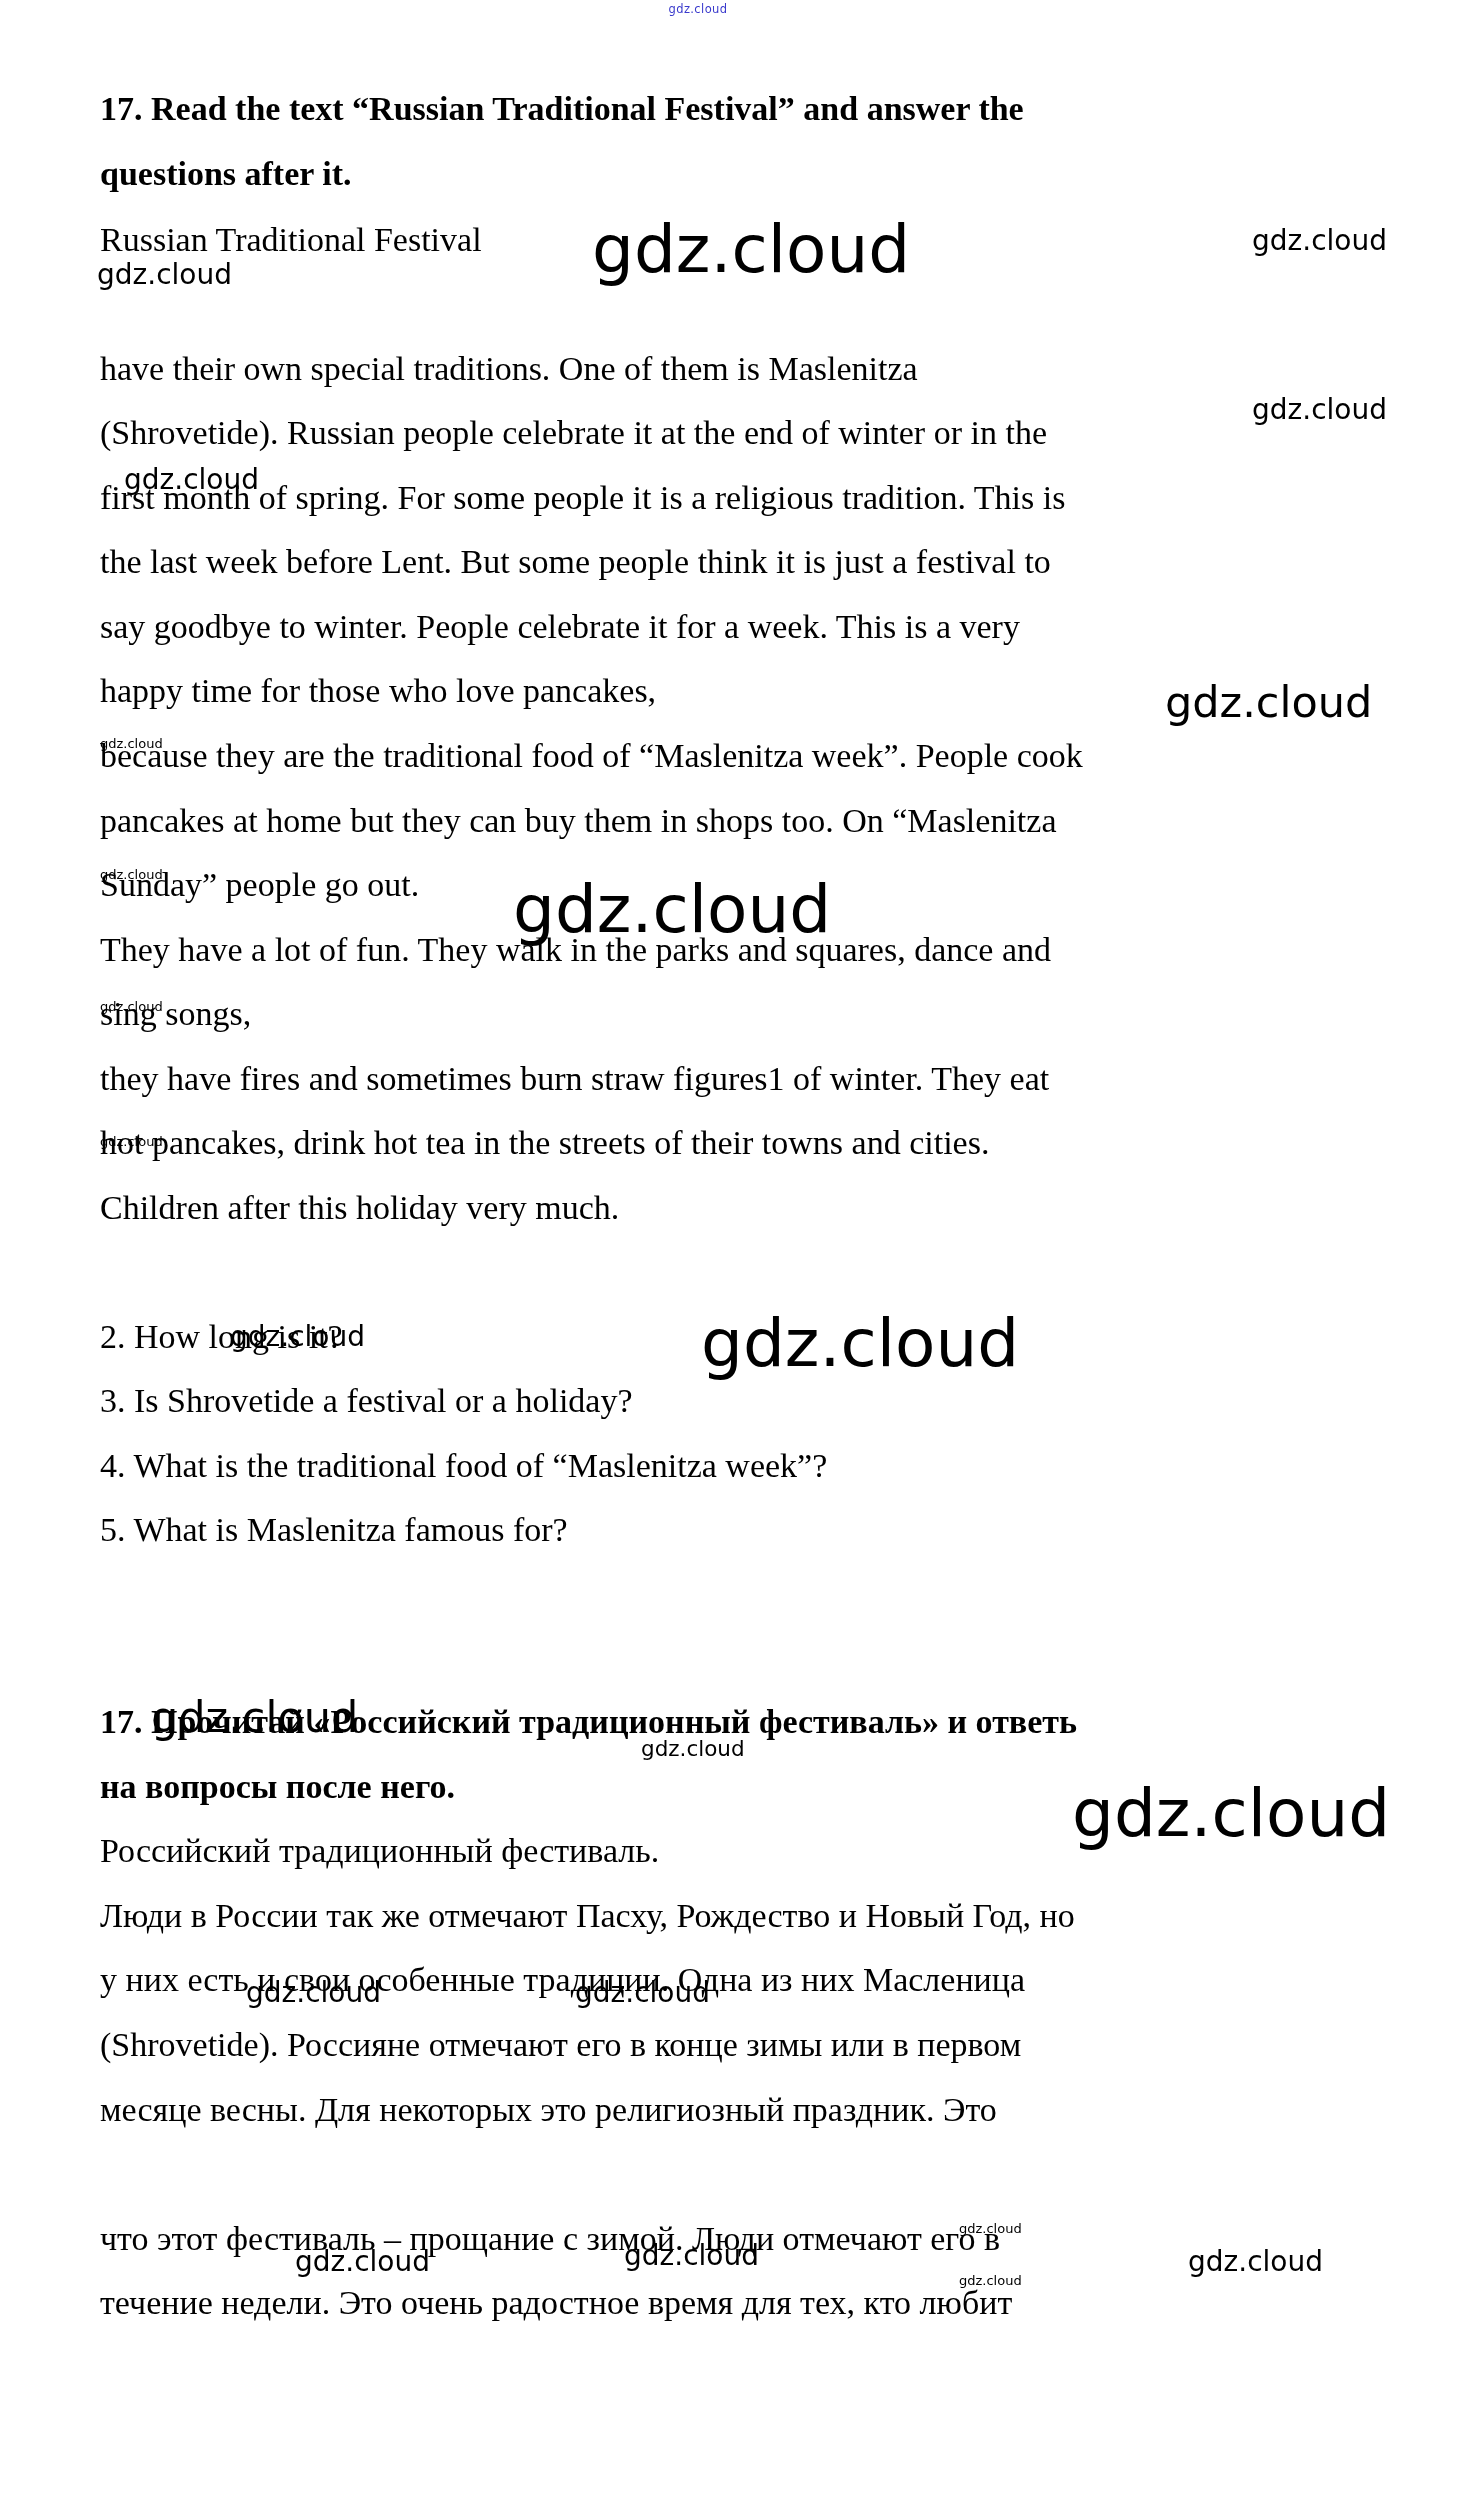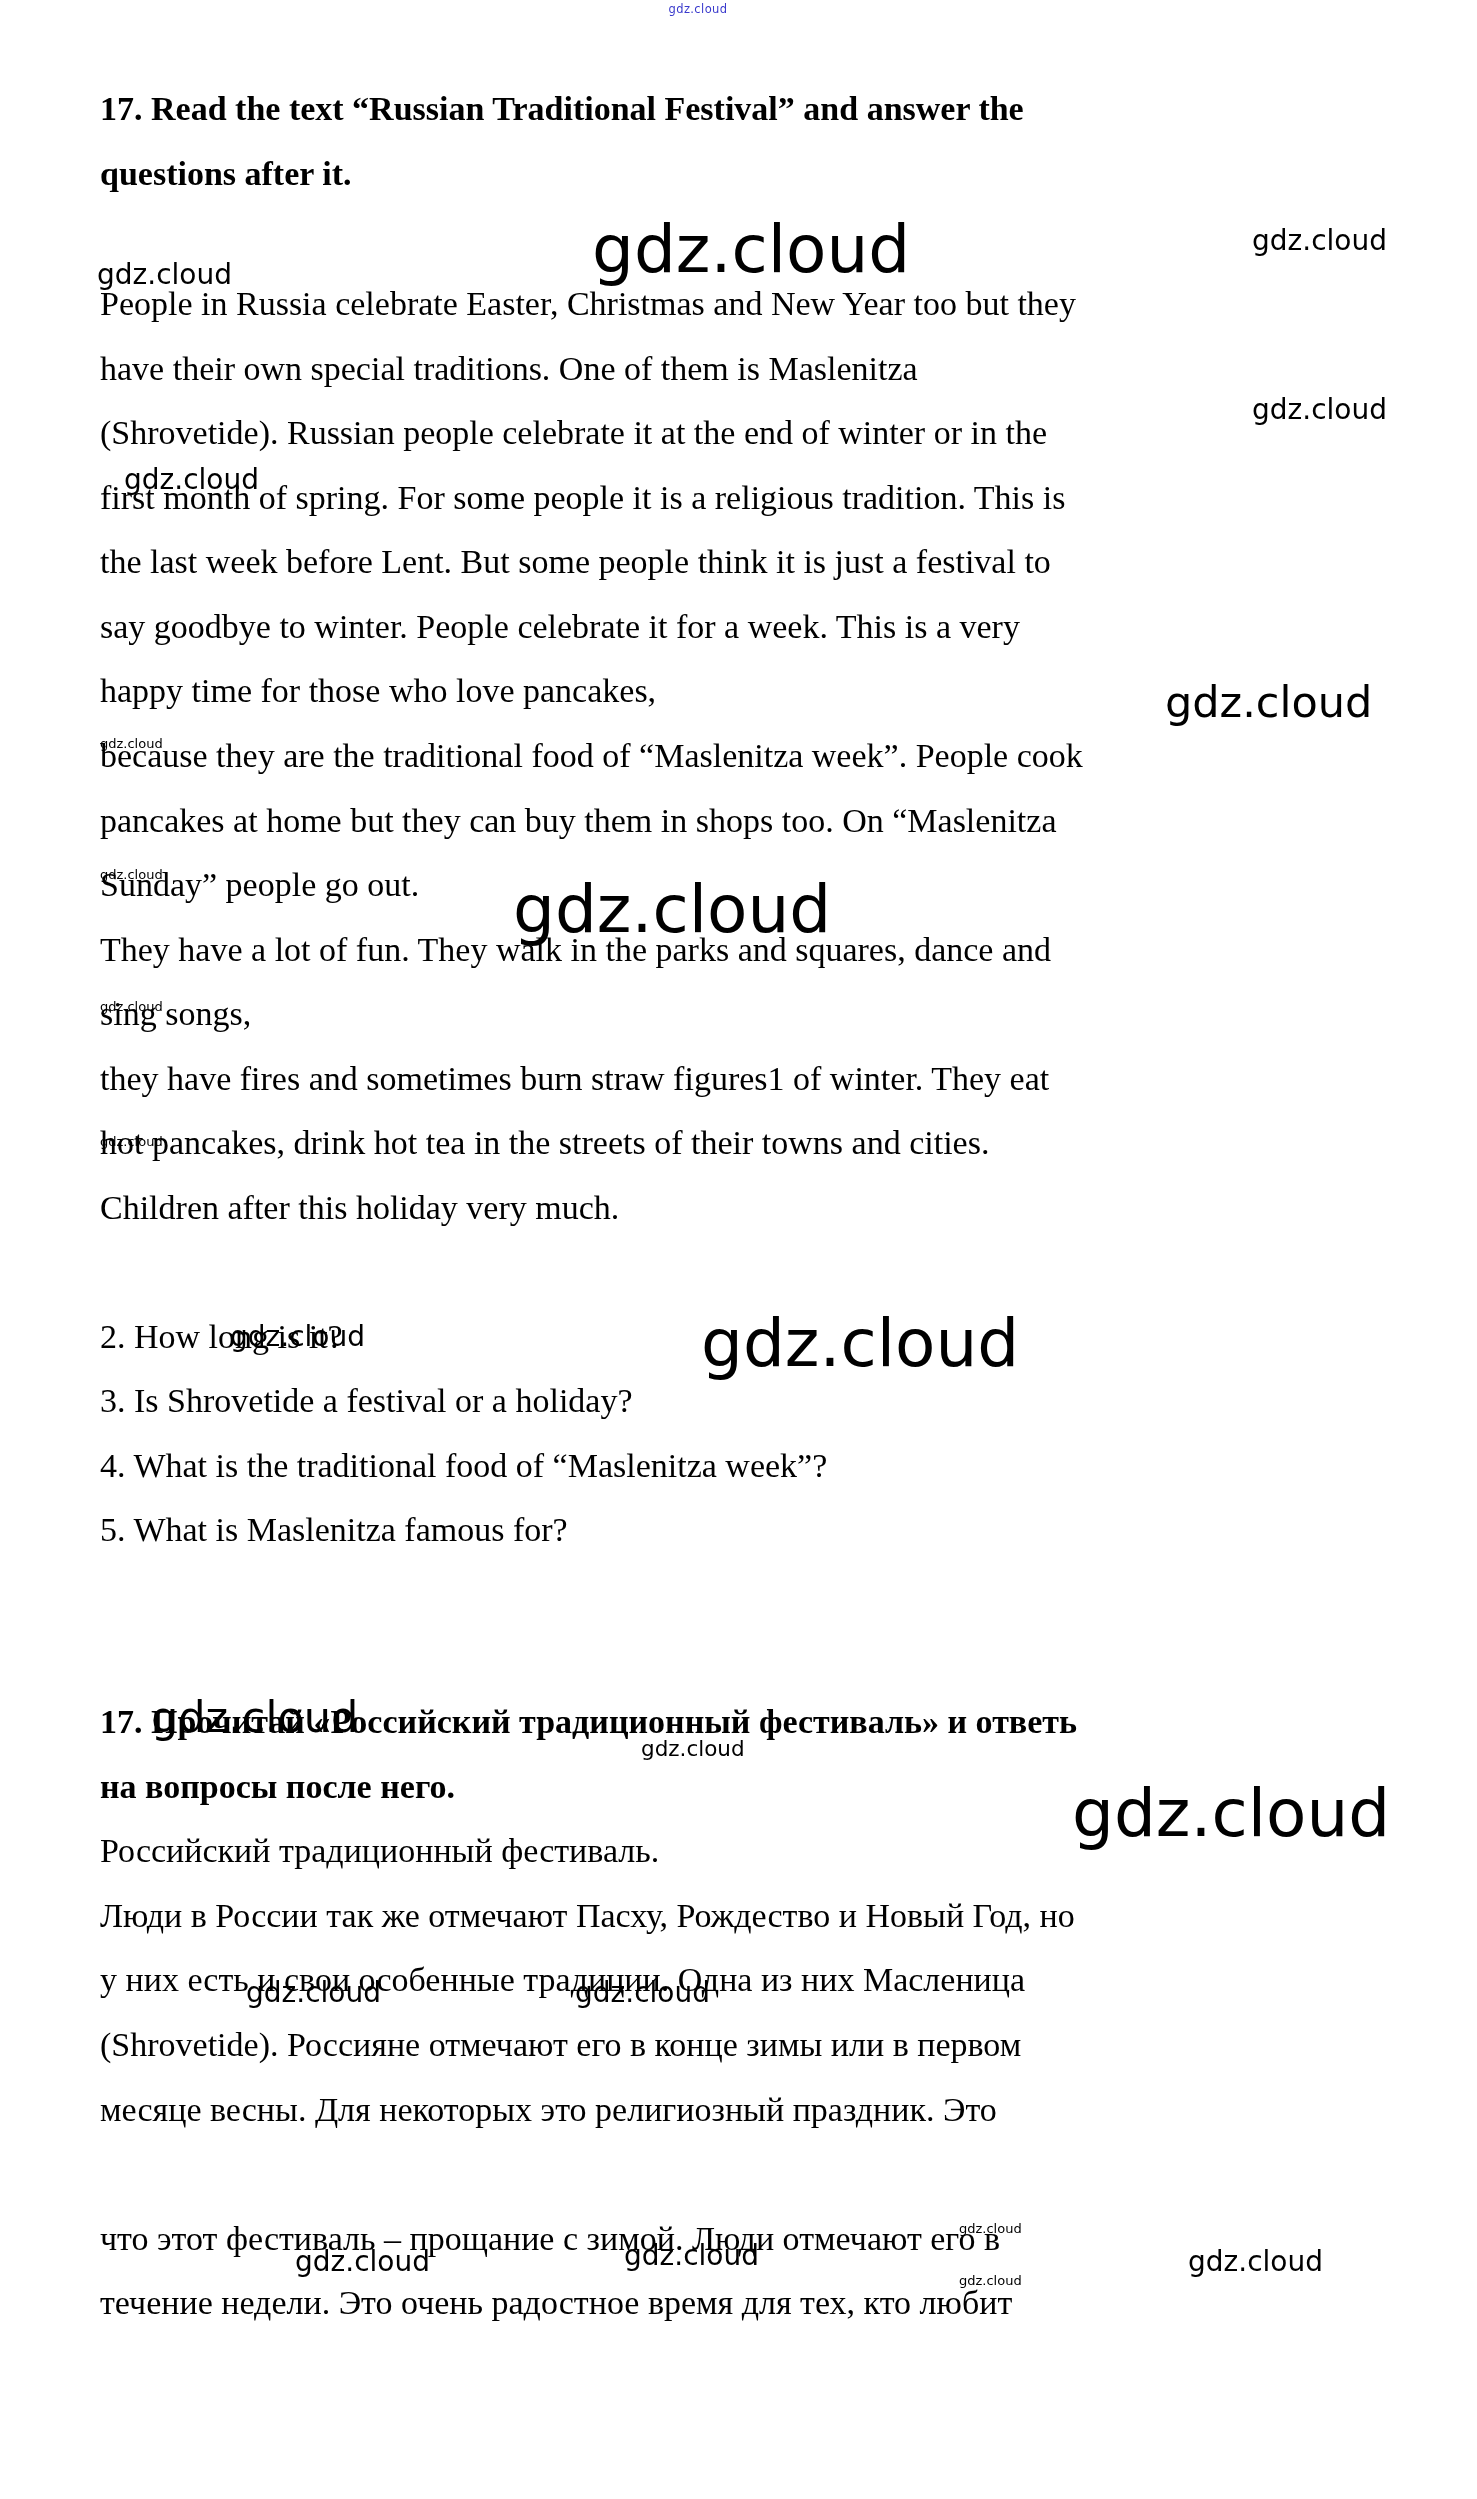--- a/index.html
+++ b/index.html
@@ -29,22 +29,22 @@
 </head>
 <body>
 
 <div class="page">
 
   <a class="top-link">gdz.cloud</a>
 
   <div class="line bold" style="top:92px">17. Read the text “Russian Traditional Festival” and answer the</div>
   <div class="line bold" style="top:157px">questions after it.</div>
 
+  <div class="line" style="top:223px">Russian Traditional Festival</div>
 
-  <div class="line" style="top:287px">People in Russia celebrate Easter, Christmas and New Year too but they</div>
   <div class="line" style="top:352px">have their own special traditions. One of them is Maslenitza</div>
   <div class="line" style="top:416px">(Shrovetide). Russian people celebrate it at the end of winter or in the</div>
   <div class="line" style="top:481px">first month of spring. For some people it is a religious tradition. This is</div>
   <div class="line" style="top:545px">the last week before Lent. But some people think it is just a festival to</div>
   <div class="line" style="top:610px">say goodbye to winter. People celebrate it for a week. This is a very</div>
   <div class="line" style="top:674px">happy time for those who love pancakes,</div>
   <div class="line" style="top:739px">because they are the traditional food of “Maslenitza week”. People cook</div>
   <div class="line" style="top:804px">pancakes at home but they can buy them in shops too. On “Maslenitza</div>
   <div class="line" style="top:868px">Sunday” people go out.</div>
   <div class="line" style="top:933px">They have a lot of fun. They walk in the parks and squares, dance and</div>

